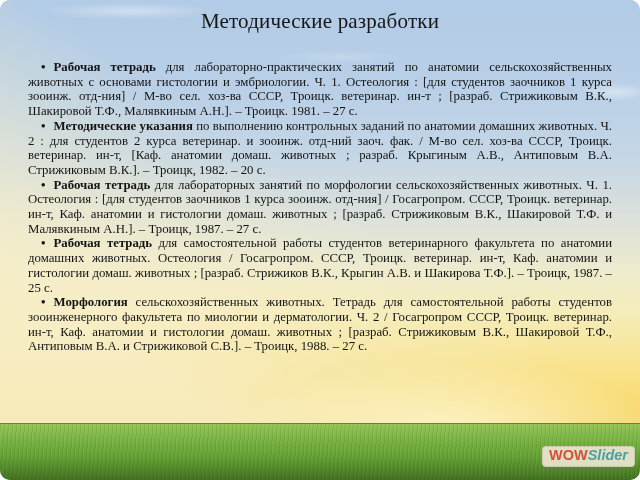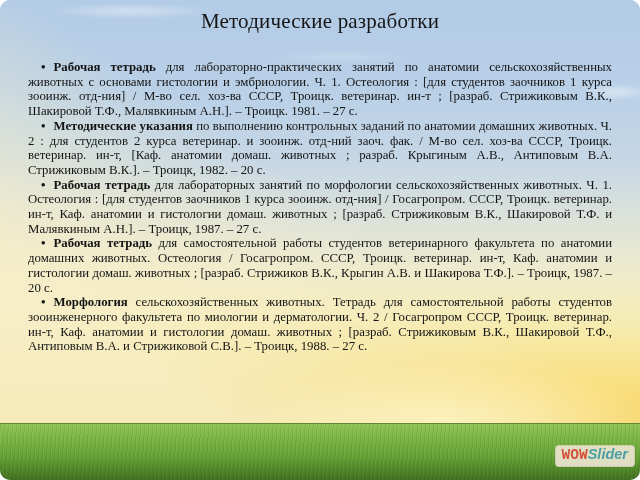--- a/index.html
+++ b/index.html
@@ -96,21 +96,21 @@
     background: rgba(235,229,207,0.92);
     border: 1px solid rgba(200,195,170,0.7);
     border-radius: 4px;
     padding: 0px 6px 2px 6px;
     font-family: "Liberation Sans", "DejaVu Sans", sans-serif;
     font-size: 14.5px;
     font-weight: bold;
     text-decoration: none;
     line-height: 17px;
   }
-  .wm-wow    { color: #d4503a; font-family: Liberation Mono, monospace; }
+  .wm-wow    { color: #d4503a; }
   .wm-slider { color: #3d98a3; opacity: 0.9; font-style: italic; }
 </style>
 </head>
 <body>
 
 <div class="slide">
   <div class="sky"></div>
   <div class="cloud cloud-1"></div>
   <div class="cloud cloud-2"></div>
   <div class="cloud cloud-3"></div>
@@ -118,19 +118,19 @@
 
   <h1 class="title">Методические разработки</h1>
 
   <div class="content" id="bullet-list">
   <p class="bullet"><span class="dot">•</span><span class="lead">Рабочая тетрадь</span><span class="rest"> для лабораторно-практических занятий по анатомии сельскохозяйственных животных с основами гистологии и эмбриологии. Ч. 1. Остеология : [для студентов заочников 1 курса зооинж. отд-ния] / М-во сел. хоз-ва СССР, Троицк. ветеринар. ин-т ; [разраб. Стрижиковым В.К., Шакировой Т.Ф., Малявкиным А.Н.]. – Троицк. 1981. – 27 с.</span></p>
 
   <p class="bullet"><span class="dot">•</span><span class="lead">Методические указания</span><span class="rest"> по выполнению контрольных заданий по анатомии домашних животных. Ч. 2 : для студентов 2 курса ветеринар. и зооинж. отд-ний заоч. фак. / М-во сел. хоз-ва СССР, Троицк. ветеринар. ин-т, [Каф. анатомии домаш. животных ; разраб. Крыгиным А.В., Антиповым В.А. Стрижиковым В.К.]. – Троицк, 1982. – 20 с.</span></p>
 
   <p class="bullet"><span class="dot">•</span><span class="lead">Рабочая тетрадь</span><span class="rest"> для лабораторных занятий по морфологии сельскохозяйственных животных. Ч. 1. Остеология : [для студентов заочников 1 курса зооинж. отд-ния] / Госагропром. СССР, Троицк. ветеринар. ин-т, Каф. анатомии и гистологии домаш. животных ; [разраб. Стрижиковым В.К., Шакировой Т.Ф. и Малявкиным А.Н.]. – Троицк, 1987. – 27 с.</span></p>
 
-  <p class="bullet"><span class="dot">•</span><span class="lead">Рабочая тетрадь</span><span class="rest"> для самостоятельной работы студентов ветеринарного факультета по анатомии домашних животных. Остеология / Госагропром. СССР, Троицк. ветеринар. ин-т, Каф. анатомии и гистологии домаш. животных ; [разраб. Стрижиков В.К., Крыгин А.В. и Шакирова Т.Ф.]. – Троицк, 1987. – 20 с.</span></p>
+  <p class="bullet"><span class="dot">•</span><span class="lead">Рабочая тетрадь</span><span class="rest"> для самостоятельной работы студентов ветеринарного факультета по анатомии домашних животных. Остеология / Госагропром. СССР, Троицк. ветеринар. ин-т, Каф. анатомии и гистологии домаш. животных ; [разраб. Стрижиков В.К., Крыгин А.В. и Шакирова Т.Ф.]. – Троицк, 1987. – 25 с.</span></p>
 
   <p class="bullet"><span class="dot">•</span><span class="lead">Морфология</span><span class="rest"> сельскохозяйственных животных. Тетрадь для самостоятельной работы студентов зооинженерного факультета по миологии и дерматологии. Ч. 2 / Госагропром СССР, Троицк. ветеринар. ин-т, Каф. анатомии и гистологии домаш. животных ; [разраб. Стрижиковым В.К., Шакировой Т.Ф., Антиповым В.А. и Стрижиковой С.В.]. – Троицк, 1988. – 27 с.</span></p>
 </div>
 
   <a class="watermark"><span class="wm-wow">WOW</span><span class="wm-slider">Slider</span></a>
 </div>
 
 </body></html>

